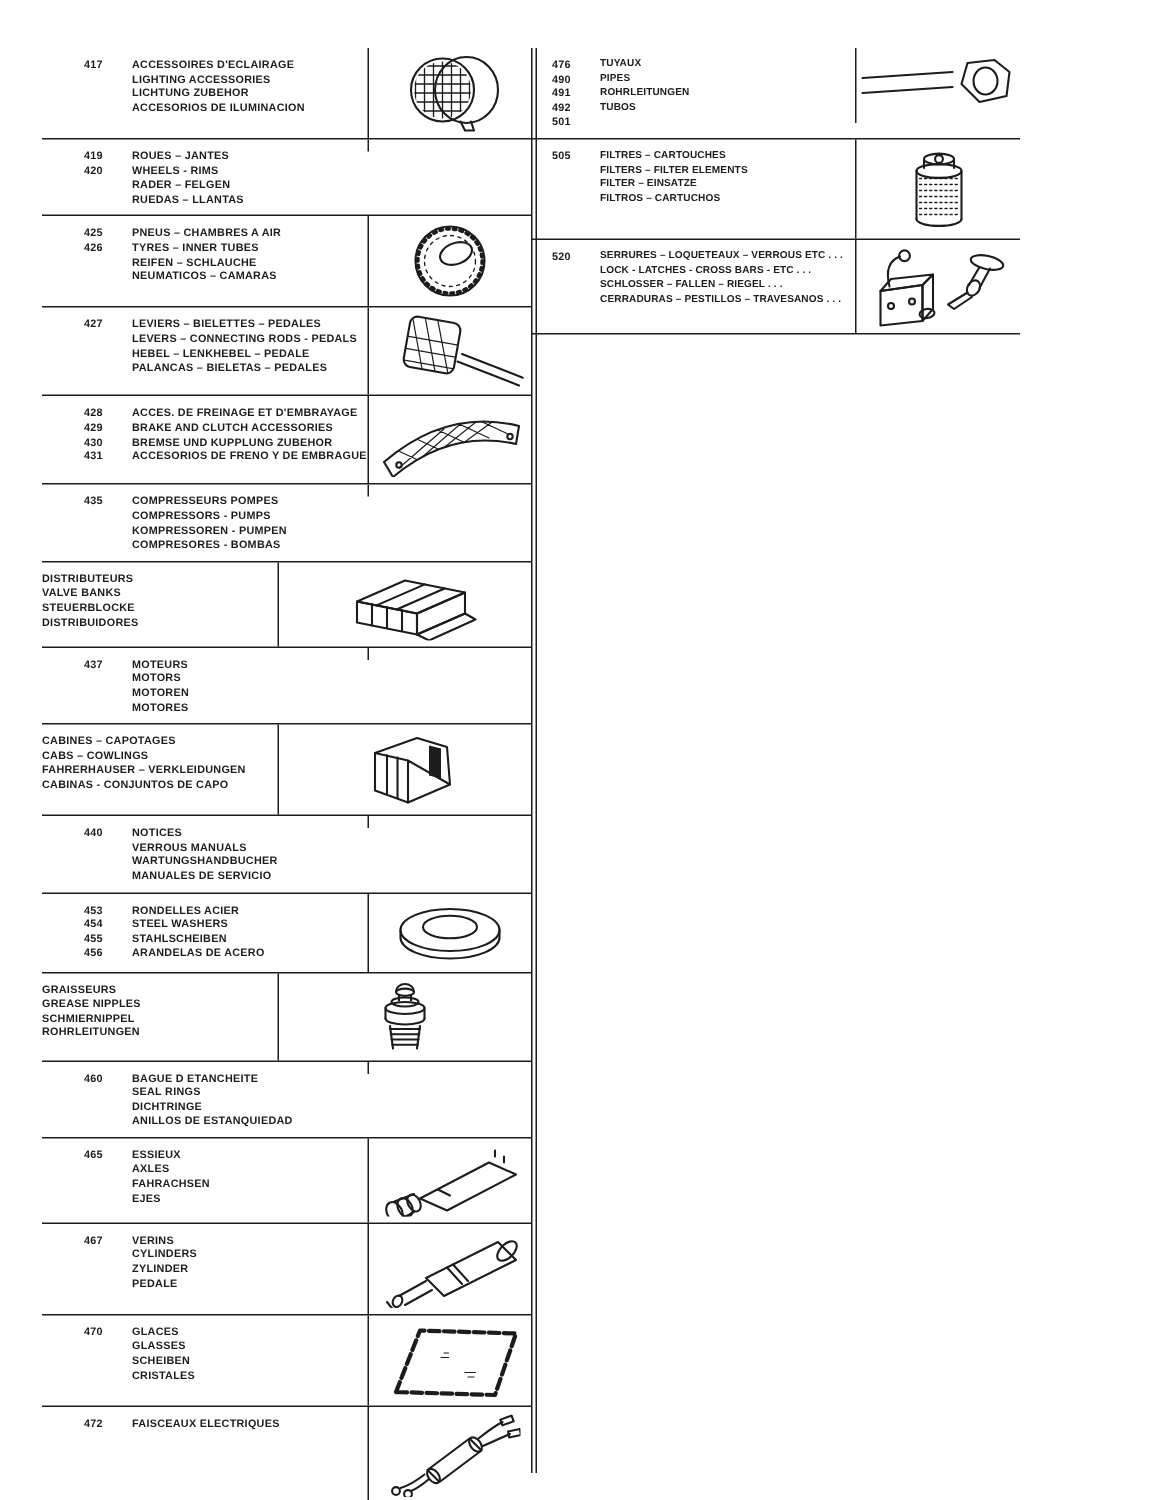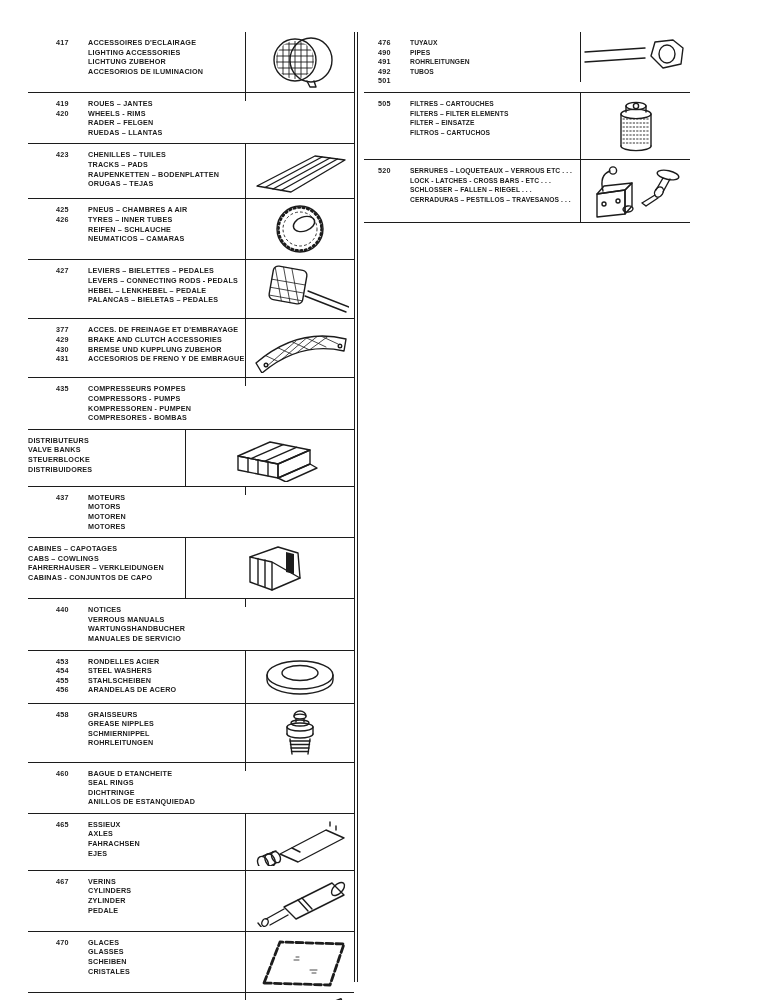--- a/index.html
+++ b/index.html
@@ -6,21 +6,21 @@
   html,body { margin:0; padding:0; }
   body {
     width:772px; height:1000px; overflow:hidden;
     background:var(--paper);
     font-family:"Liberation Sans", sans-serif;
     position:relative;
   }
   .page { position:absolute; inset:0; }
   .col { position:absolute; top:32px; }
   .col-left  { left:28px;  width:326px; }
-  .col-right { left:364px; width:326px; }
+  .col-right { left:354px; width:326px; }
   .center-rule {
     position:absolute; left:354px; top:32px; height:950px; width:2px;
     border-left:1.5px solid var(--ink); border-right:1.5px solid var(--ink);
   }
   .row {
     display:flex; align-items:flex-start;
     border-bottom:1.6px solid var(--ink);
     min-height:44px; box-sizing:border-box;
   }
   .row.no-bottom { border-bottom:none; }
@@ -78,37 +78,20 @@
         <div class="labels">
           <div class="label-line">ROUES – JANTES</div>
           <div class="label-line">WHEELS - RIMS</div>
           <div class="label-line">RADER – FELGEN</div>
           <div class="label-line">RUEDAS – LLANTAS</div>
         </div>
         <div class="illu"></div>
       </div>
       <div class="row">
         <div class="codes">
-          <div class="code">423</div>
-        </div>
-        <div class="labels">
-          <div class="label-line">CHENILLES – TUILES</div>
-          <div class="label-line">TRACKS – PADS</div>
-          <div class="label-line">RAUPENKETTEN – BODENPLATTEN</div>
-          <div class="label-line">ORUGAS – TEJAS</div>
-        </div>
-        <div class="illu">
-          <svg width="98" height="46" viewBox="0 0 98 46" fill="none" stroke="currentColor" stroke-width="1.4" stroke-linecap="round" stroke-linejoin="round">
-            <polygon points="6,38 64,8 94,12 40,44"></polygon>
-<path d="M14 39.5 L71 9 M22 41 L79 10 M30 42.5 L86.5 11"></path>
-          </svg>
-        </div>
-      </div>
-      <div class="row">
-        <div class="codes">
           <div class="code">425</div>
           <div class="code">426</div>
         </div>
         <div class="labels">
           <div class="label-line">PNEUS – CHAMBRES A AIR</div>
           <div class="label-line">TYRES – INNER TUBES</div>
           <div class="label-line">REIFEN – SCHLAUCHE</div>
           <div class="label-line">NEUMATICOS – CAMARAS</div>
         </div>
         <div class="illu">
@@ -138,21 +121,21 @@
             </clipPath>
 <g clip-path="url(#pd)" stroke-width="0.8">
 <path d="M14 14 L60 22 M12 22 L58 30 M12 30 L58 38 M24 2 L32 46 M32 0 L40 44 M40 0 L48 42"></path>
             </g>
 <path d="M54 32 L95 48 M57 27 L98 43"></path>
           </svg>
         </div>
       </div>
       <div class="row">
         <div class="codes">
-          <div class="code">377</div>
+          <div class="code">428</div>
           <div class="code">429</div>
           <div class="code">430</div>
           <div class="code">431</div>
         </div>
         <div class="labels">
           <div class="label-line">ACCES. DE FREINAGE ET D'EMBRAYAGE</div>
           <div class="label-line">BRAKE AND CLUTCH ACCESSORIES</div>
           <div class="label-line">BREMSE UND KUPPLUNG ZUBEHOR</div>
           <div class="label-line">ACCESORIOS DE FRENO Y DE EMBRAGUE</div>
         </div>
@@ -255,23 +238,20 @@
         </div>
         <div class="illu">
           <svg width="92" height="44" viewBox="0 0 92 44" fill="none" stroke="currentColor" stroke-width="1.4" stroke-linecap="round" stroke-linejoin="round">
             <ellipse cx="46" cy="20" rx="33" ry="14"></ellipse>
 <ellipse cx="46" cy="18" rx="18" ry="7.5"></ellipse>
 <path d="M13 20 v5 a33 14 0 0 0 66 0 v-5"></path>
           </svg>
         </div>
       </div>
       <div class="row">
-        <div class="codes">
-          <div class="code">458</div>
-        </div>
         <div class="labels">
           <div class="label-line">GRAISSEURS</div>
           <div class="label-line">GREASE NIPPLES</div>
           <div class="label-line">SCHMIERNIPPEL</div>
           <div class="label-line">ROHRLEITUNGEN</div>
         </div>
         <div class="illu">
           <svg width="46" height="50" viewBox="0 0 46 50" fill="none" stroke="currentColor" stroke-width="1.4" stroke-linecap="round" stroke-linejoin="round">
             <path d="M17 8 a6 5 0 0 1 12 0"></path>
             <ellipse cx="23" cy="8.5" rx="6" ry="2.4"></ellipse>

